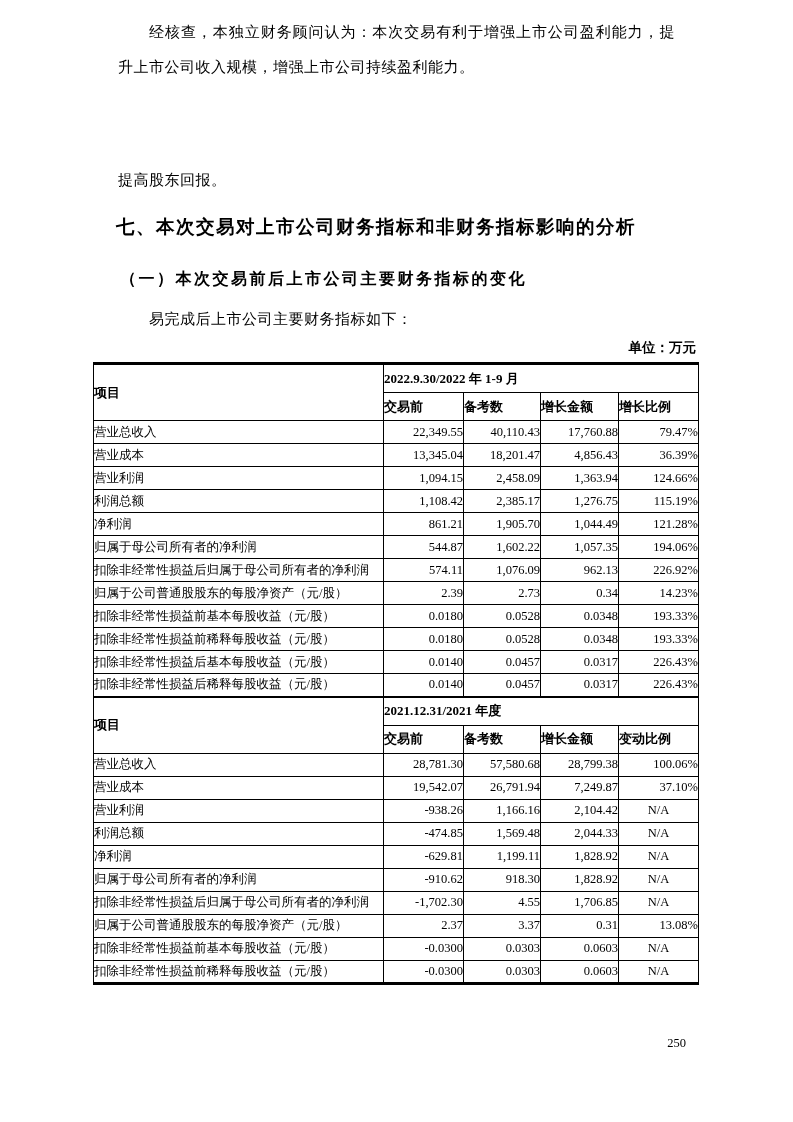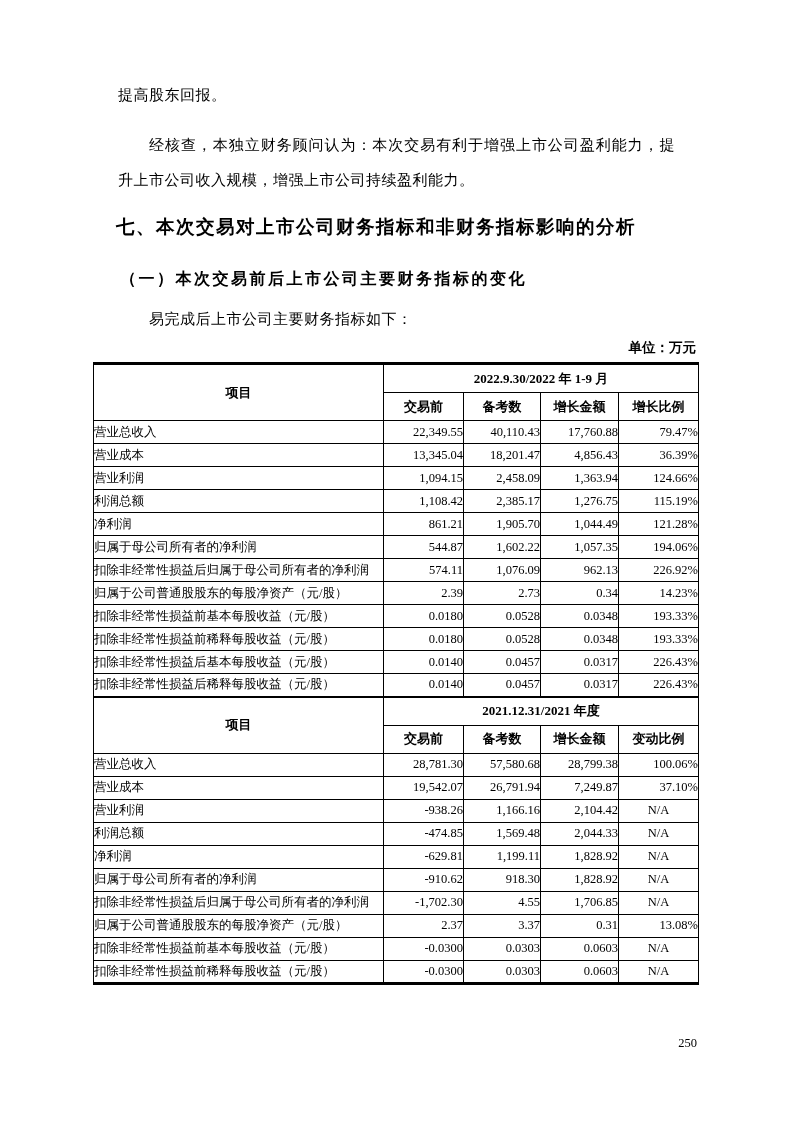--- a/index.html
+++ b/index.html
@@ -26,40 +26,40 @@
   .unit {
     margin:2px 0 0 93px; width:603px; text-align:right;
     font-size:13.5px; line-height:18px;font-weight:bold;
   }
   table.fin {
     margin:5px 0 0 93px; width:605px; border-collapse:collapse; table-layout:fixed;
     font-size:12.5px;
     border-top:3px solid #000; border-bottom:3px solid #000;
   }
   table.fin th, table.fin td { border:1px solid #000; padding:0; vertical-align:middle; }
-  tr.head-row th { font-weight:bold; text-align:center; height:27px; font-size:13px; }
+  tr.head-row th { font-weight:bold; text-align:left; height:27px; font-size:13px; }
   tr.section-start th { border-top:2px solid #000; }
   tr.data-row { height:23px; }
   td.row-label { text-align:left; padding-left:9px; }
   td.cell-value { text-align:right; padding-right:10px; }
   td.cell-value.center { text-align:center; padding-right:0; }
-  .page-number { position:absolute; top:1036px; right:96px; font-size:12.5px; }
+  .page-number { position:absolute; top:1036px; right:107px; font-size:12.5px; }
 </style>
 </head>
 <body>
 
 <div class="page">
 
-  <p class="para p1">
-      <span class="line">提高股东回报。</span>
-    </p>
-
   <p class="para p2 indent">
       <span class="line fill">经核查，本独立财务顾问认为：本次交易有利于增强上市公司盈利能力，提</span>
       <span class="line">升上市公司收入规模，增强上市公司持续盈利能力。</span>
+    </p>
+
+  <p class="para p1">
+      <span class="line">提高股东回报。</span>
     </p>
 
   <h1 class="sec">七、本次交易对上市公司财务指标和非财务指标影响的分析</h1>
 
   <h2 class="subsec">（一）本次交易前后上市公司主要财务指标的变化</h2>
 
   <p class="para p3 indent">
       <span class="line">易完成后上市公司主要财务指标如下：</span>
     </p>
 

